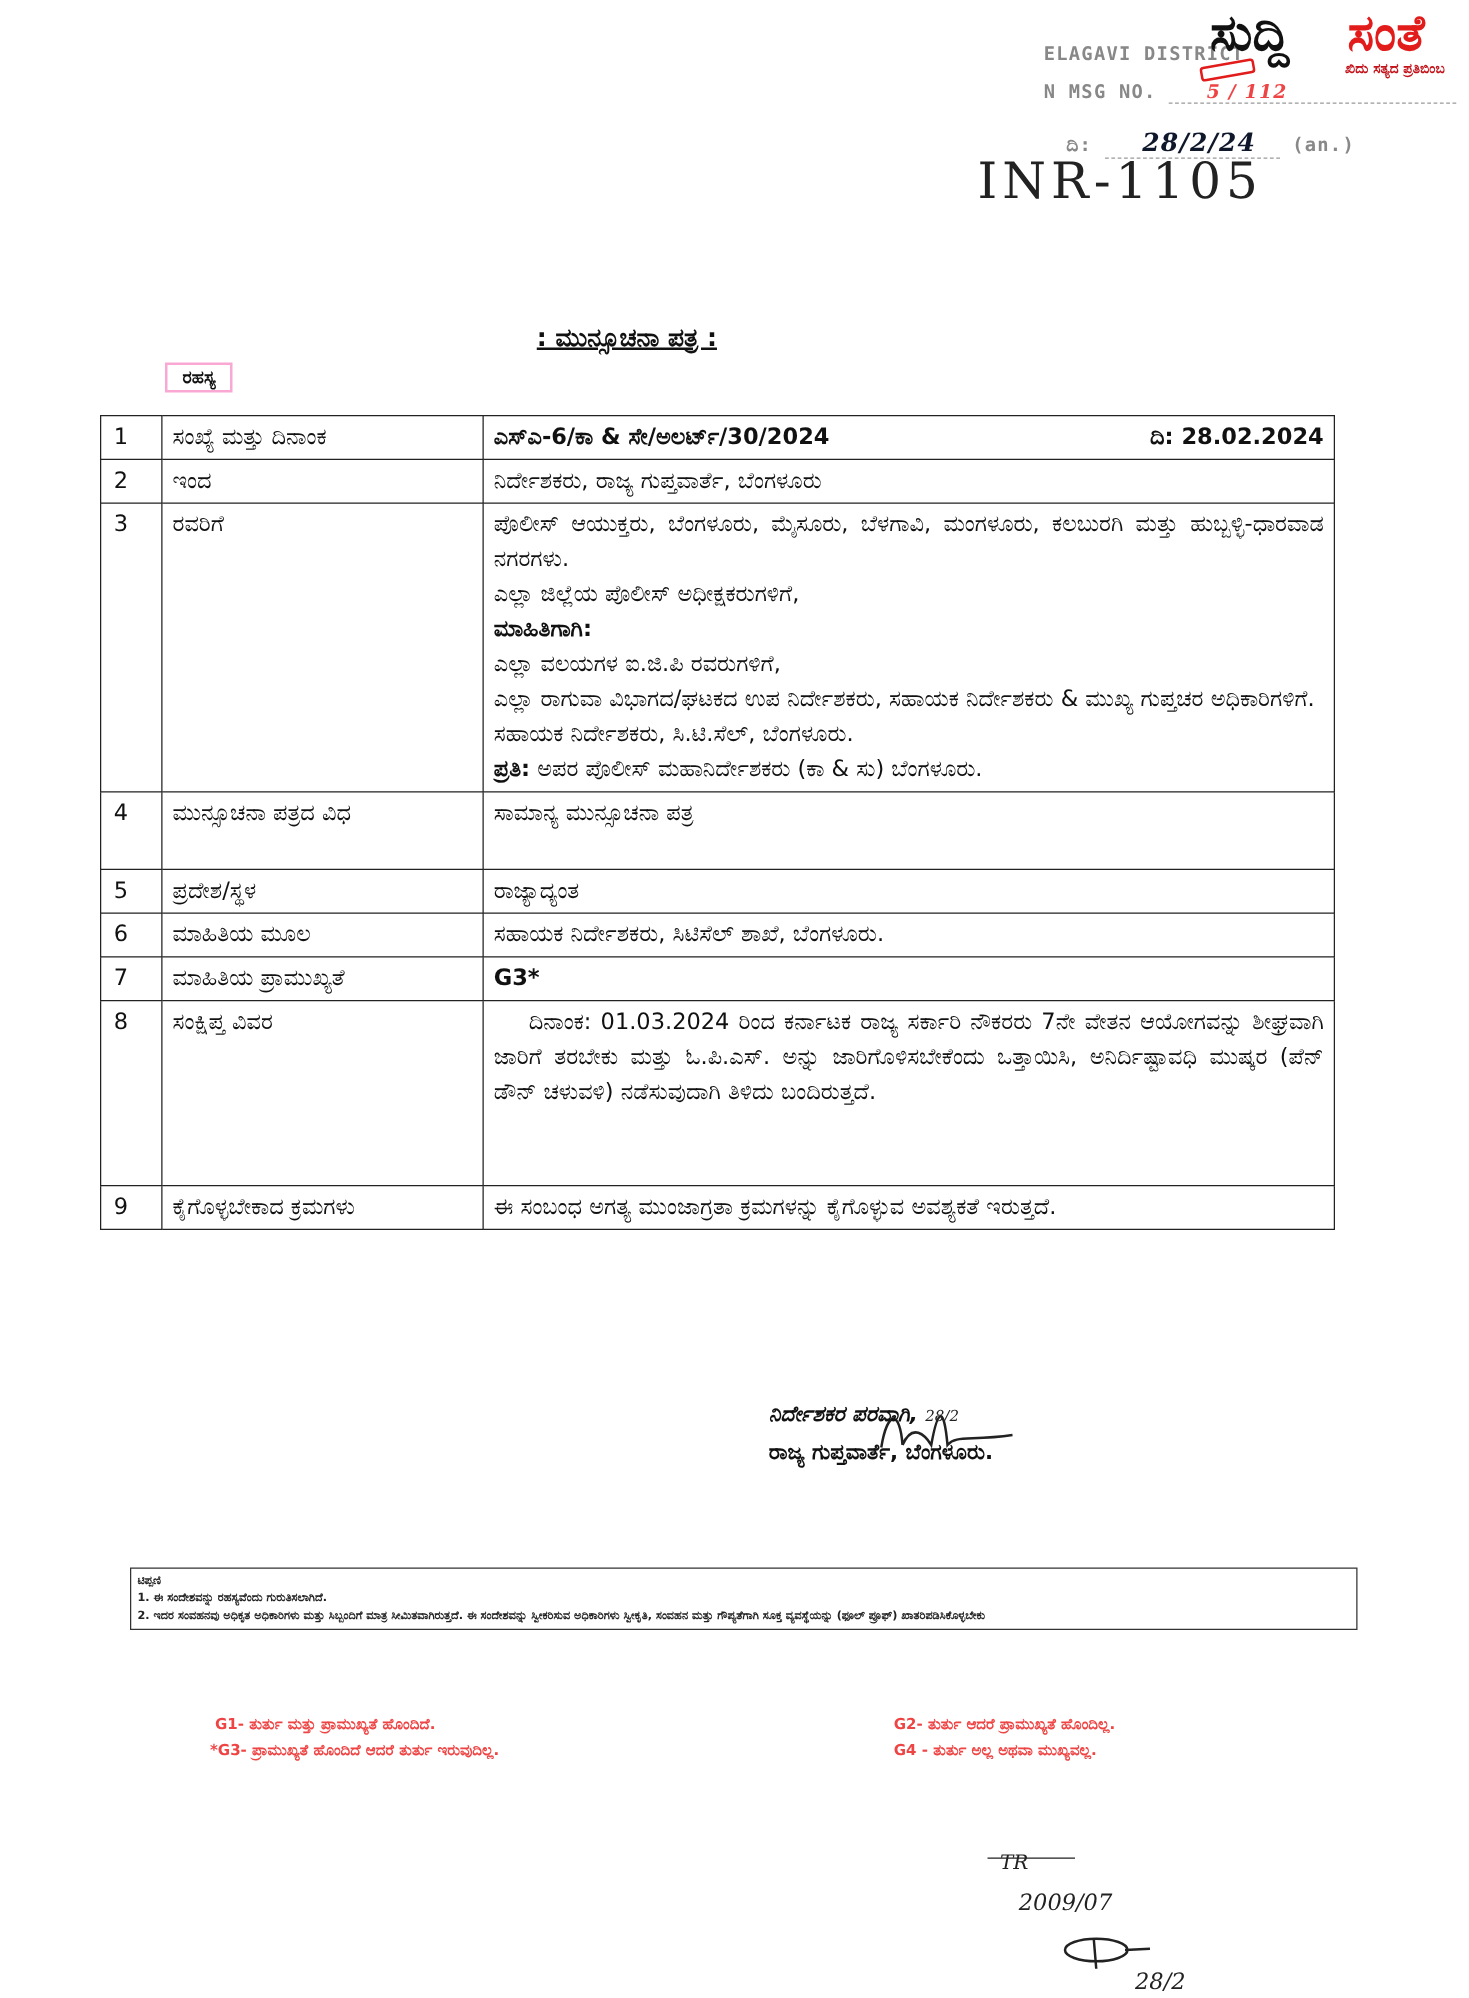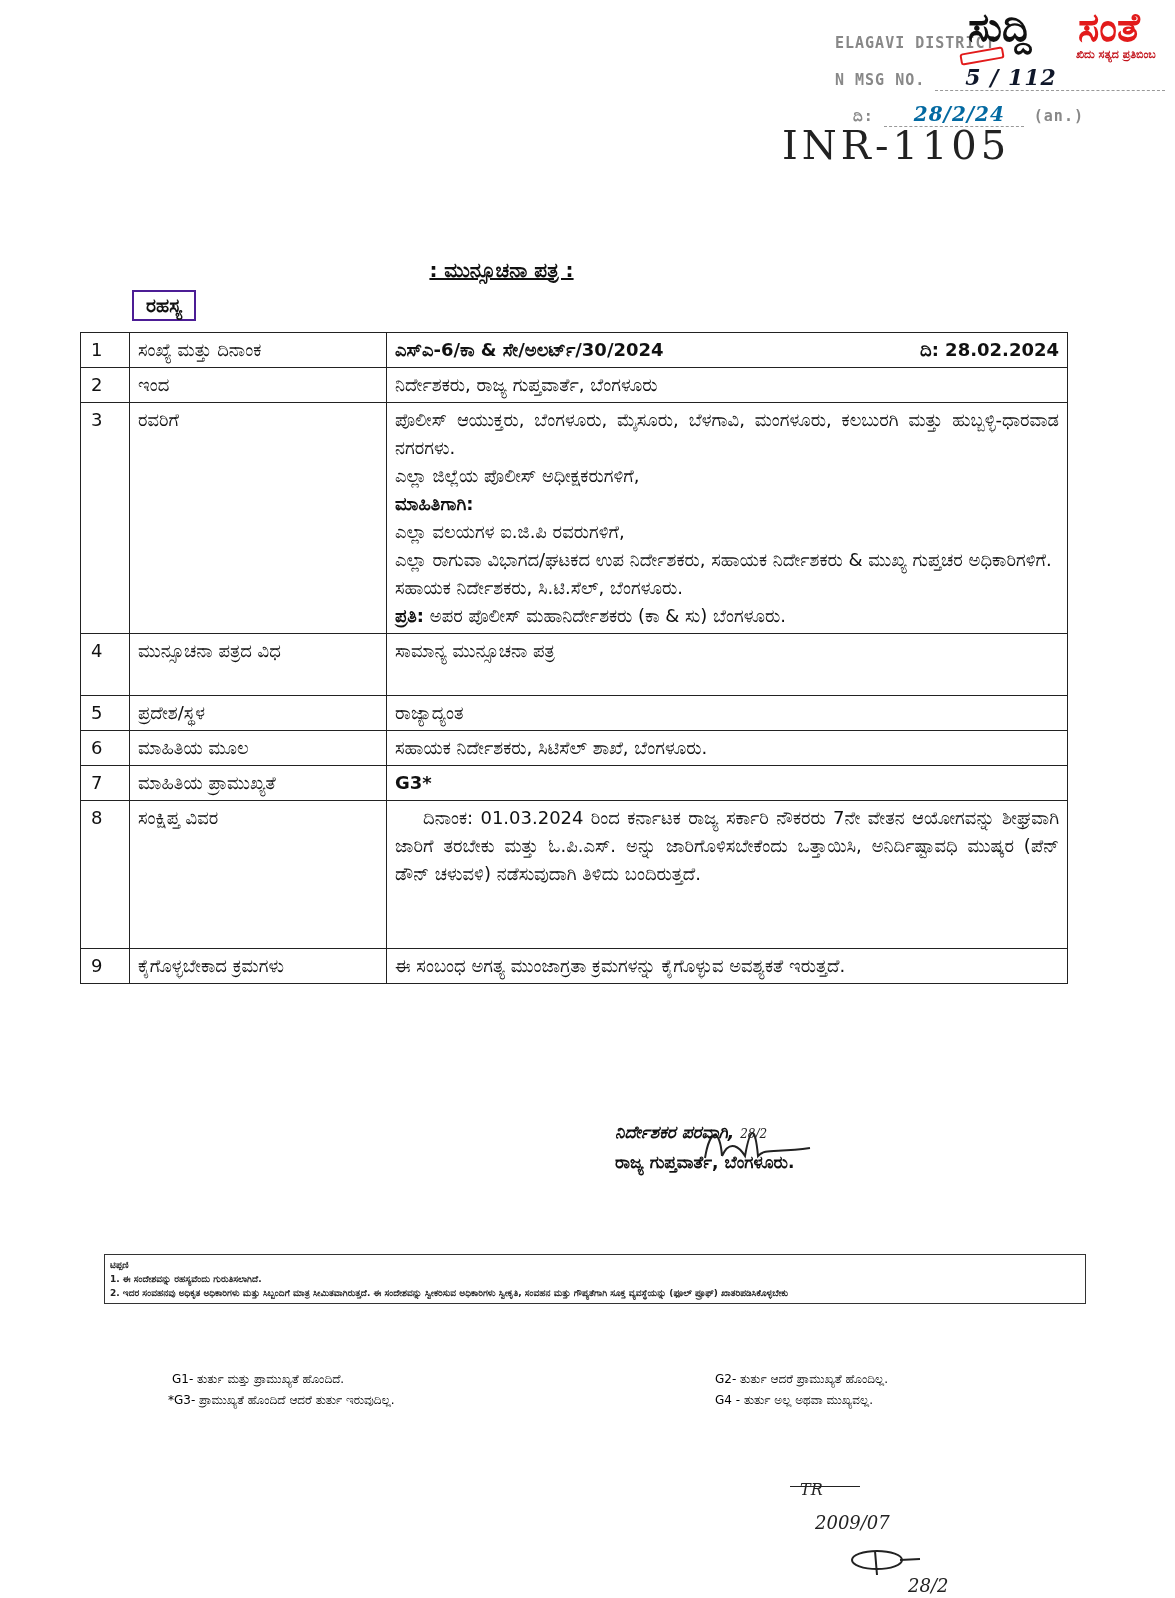--- a/index.html
+++ b/index.html
@@ -13,50 +13,50 @@
   .stamp .ul { border-bottom: 1px dashed #999; display: inline-block; }
   .hand { font-family: "DejaVu Serif", serif; color: #222; font-style: italic; }
   .logo { left: 968px; top: 4px; height: 60px; }
   .logo .black { font-size: 40px; font-weight: bold; color: #111; position: absolute; left: 0; top: 0; white-space: nowrap; }
   .logo .red { font-size: 40px; font-weight: bold; color: #e21b1b; position: absolute; left: 110px; top: 0; white-space: nowrap; }
   .logo .tag { font-size: 11px; font-weight: bold; color: #c2121a; position: absolute; left: 108px; top: 44px; white-space: nowrap; }
   .logo .pen { position: absolute; left: -8px; top: 46px; width: 40px; height: 8px; border: 2px solid #e21b1b; border-radius: 3px; transform: rotate(-10deg); }
 
   .title { left: 0; width: 1003px; top: 258px; text-align: center; font-size: 20px; font-weight: bold; }
   .title span { text-decoration: underline; }
-  .secret { left: 132px; top: 290px; border: 2px solid #4c1d95; padding: 2px 12px; font-size: 19px; font-weight: bold; }
+  .secret { left: 132px; top: 290px; border: 2px solid #f9a8d4; padding: 2px 12px; font-size: 14px; font-weight: bold; }
 
   table.main { position: absolute; left: 80px; top: 332px; width: 988px; border-collapse: collapse; font-size: 18px; }
   table.main td { border: 1.5px solid #222; vertical-align: top; padding: 3px 8px; line-height: 28px; }
   table.main td.num { width: 30px; text-align: left; padding-left: 10px; }
   table.main td.lbl { width: 240px; }
   .justify { text-align: justify; }
   .b { font-weight: bold; }
   .row1 { display: flex; justify-content: space-between; font-weight: bold; gap: 20px; }
   .indent { text-indent: 28px; }
 
   .sig { left: 615px; top: 1122px; font-size: 17px; font-weight: bold; }
   .sig .l1 { font-style: italic; }
   .sig-scrawl { left: 700px; top: 1118px; width: 120px; height: 50px; }
 
   .notes { left: 104px; top: 1254px; width: 970px; border: 1.5px solid #333; font-size: 9px; font-weight: bold; padding: 3px 5px; line-height: 14px; color: #222; }
-  .legend { font-size: 12px; font-weight: normal; color: #000000; }
+  .legend { font-size: 12px; font-weight: bold; color: #ef4444; }
 </style>
 </head>
 <body>
 
 <div class="abs stamp">
   <div class="line" style="top:4px;left:0;">ELAGAVI DISTRICT</div>
   <div class="line" style="top:34px;left:0;">
     <span>N MSG NO.</span>
-    <span class="ul hand" style="width:200px;font-size:22px;color:#0f172a;padding-left:30px;">5 / 112</span>
+    <span class="ul hand" style="width:200px;font-size:15px;color:#ef4444;padding-left:30px;">5 / 112</span>
   </div>
   <div class="line" style="top:72px;left:18px;">
     <span>ದಿ:</span>
-    <span class="ul hand" style="width:110px;font-size:20px;color:#0369a1;padding-left:30px;">28/2/24</span>
+    <span class="ul hand" style="width:110px;font-size:20px;color:#0f172a;padding-left:30px;">28/2/24</span>
     <span>(an.)</span>
   </div>
 </div>
 <div class="abs hand" style="left:782px;top:122px;font-size:40px;font-style:normal;letter-spacing:4px;">INR-1105</div>
 
 <div class="abs logo">
   <span class="black">ಸುದ್ದಿ</span>
   <span class="red">ಸಂತೆ</span>
   <span class="pen"></span>
   <span class="tag">ಖಿದು ಸತ್ಯದ ಪ್ರತಿಬಿಂಬ</span>

